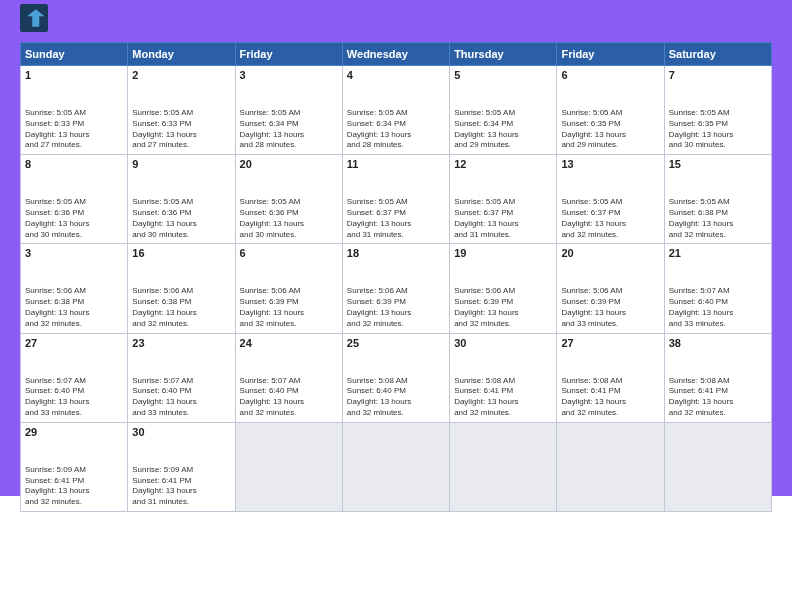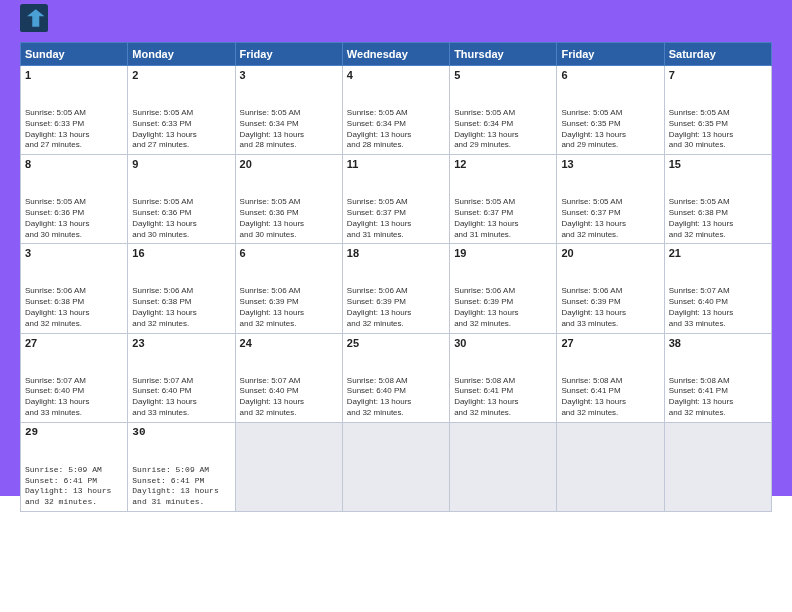--- a/index.html
+++ b/index.html
@@ -80,21 +80,20 @@
       margin-bottom: 1px;
     }
     .cell-text {
       font-size: 8px;
       color: #333;
       line-height: 1.35;
       margin-top: 27px;
     }
     .last-row td {
       height: 70px;
-      font-family: Liberation Mono, monospace;
     }
   </style>
 </head>
 <body>
 
 <div class="page">
   <div class="header-row">
     <div class="logo">
       <svg class="logo-icon" viewBox="0 0 32 32">
         <rect x="0" y="0" width="32" height="32" rx="3" fill="#1a3a5c"></rect>

